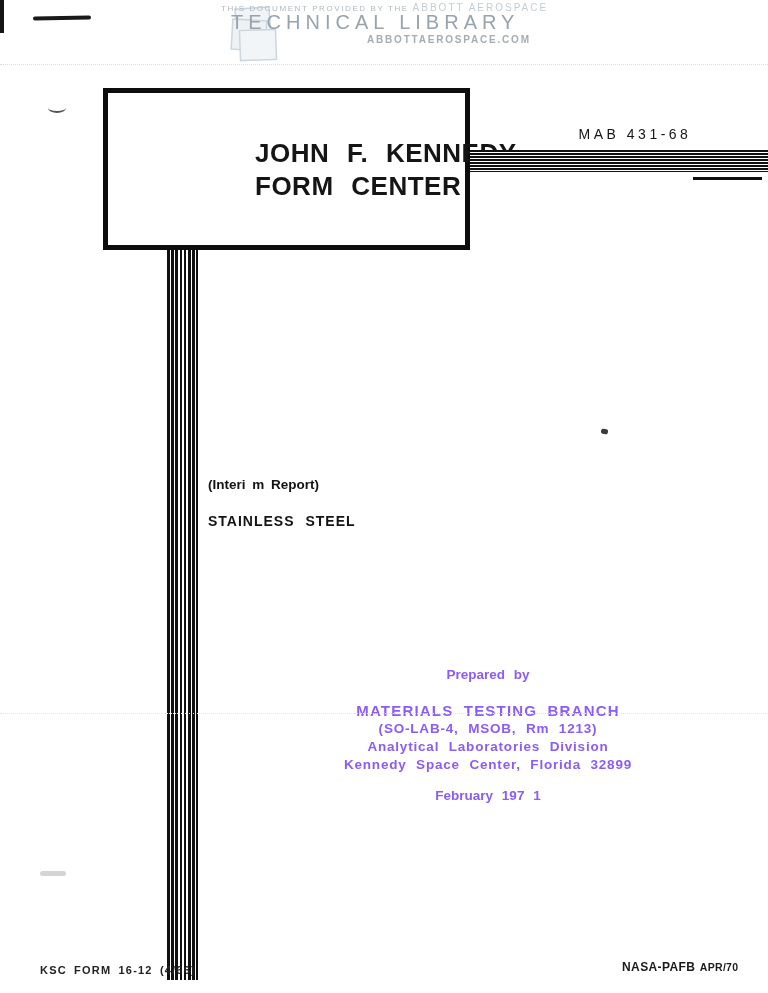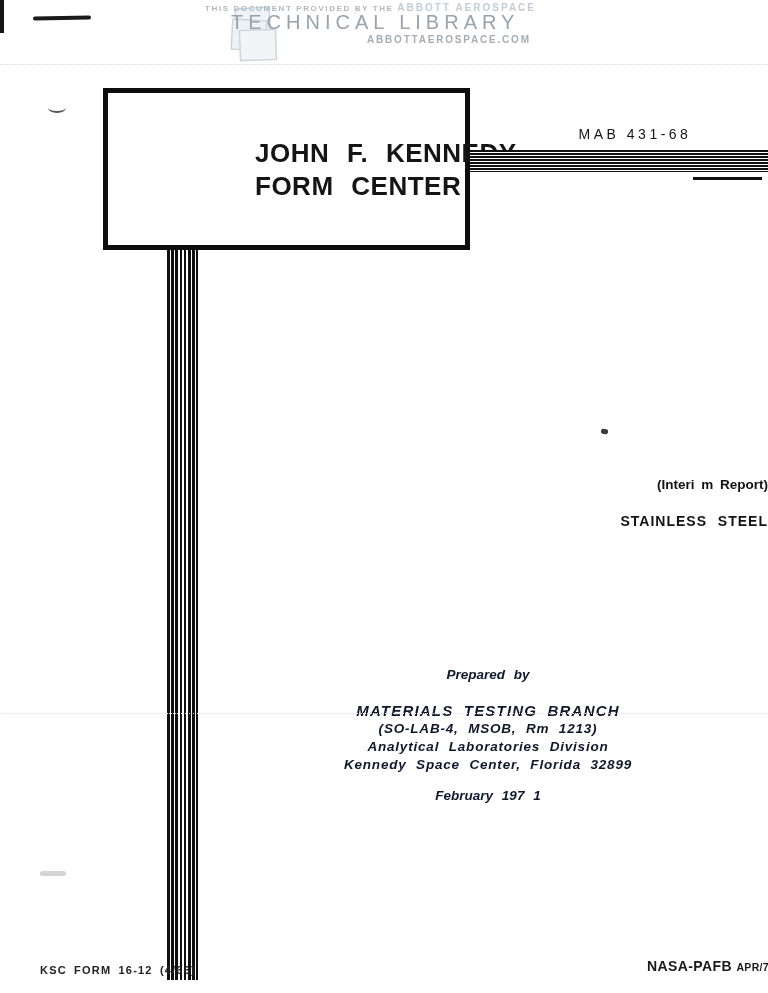--- a/index.html
+++ b/index.html
@@ -6,22 +6,22 @@
   body{
     width:768px;height:993px;
     background:#ffffff;
     position:relative;
     overflow:hidden;
     font-family:"Liberation Sans",sans-serif;
     color:#111;
   }
   
   .wm-provider{
-    position:absolute;top:2px;left:205px;width:360px;
-    font-size:8px;font-weight:bold;letter-spacing:1.6px;
+    position:absolute;top:2px;left:221px;width:360px;
+    font-size:8px;font-weight:normal;letter-spacing:1.6px;
     color:#aeb9c2;white-space:nowrap;
   }
   .wm-provider .wm-brand{font-size:10px;color:#c3cdd5;letter-spacing:2px;}
   .wm-title{
     position:absolute;top:11px;left:231px;width:290px;
     font-size:20px;font-weight:500;letter-spacing:5px;
     color:#99a3ac;white-space:nowrap;
   }
   .wm-site{
     position:absolute;top:34px;left:367px;
@@ -57,42 +57,42 @@
     background:#101010;
   }
   .v-stripes{
     position:absolute;left:167px;top:250px;width:29px;height:730px;
     background:repeating-linear-gradient(to right,#101010 0 2.55px,#ffffff 2.55px 4.2px);
     border-right:2px solid #101010;
   }
   
   .title-block{
     position:absolute;left:208px;top:477px;width:560px;
-    text-align:right;color:#131313;
+    text-align:left;color:#131313;
   }
   .report-type{font-size:13.5px;font-weight:bold;line-height:15px;margin-bottom:22px;word-spacing:3px;}
   .title-line{font-size:14px;font-weight:bold;line-height:15px;margin-bottom:22px;letter-spacing:1px;word-spacing:6px;}
   .prepared-block{
     position:absolute;left:208px;top:667px;width:560px;
-    text-align:center;color:#0f172a;font-style:italic;
+    text-align:center;color:#8b5cf6;
   }
   .prepared-by{font-size:13.5px;font-weight:bold;line-height:15px;margin-bottom:20px;word-spacing:5px;}
   .org-line{font-size:13.5px;font-weight:bold;line-height:18px;letter-spacing:0.8px;word-spacing:5px;}
   .org-line.big{font-size:15px;letter-spacing:1.2px;}
   .date-line{font-size:13.5px;font-weight:bold;line-height:15px;margin-top:14px;word-spacing:5px;}
   
   .form-number{
     position:absolute;left:40px;top:924px;
     font-size:11px;font-weight:bold;letter-spacing:1.2px;word-spacing:3px;
     color:#222;white-space:nowrap;margin-top:40px;
   }
   .print-code{
     position:absolute;left:622px;top:957px;white-space:nowrap;color:#1a1a1a;
   }
-  .print-code .agency{font-size:14px;font-weight:bold;letter-spacing:0.4px;margin-left:25px;}
+  .print-code .agency{font-size:12px;font-weight:bold;letter-spacing:0.4px;}
   .print-code .date{font-size:10.5px;font-weight:bold;letter-spacing:0.3px;}
   
   .art{position:absolute;}
   .art-corner{left:0;top:0;width:4px;height:33px;background:#151515;}
   .art-smudge-top{left:33px;top:16px;width:58px;height:4px;background:#1a1a1a;border-radius:2px;transform:rotate(-1deg);}
   .art-tick-left{left:48px;top:103px;width:18px;height:8px;border-bottom:2px solid #555;border-radius:0 0 60% 60%;}
   .art-smudge-low{left:40px;top:871px;width:26px;height:5px;background:#c9c9c9;border-radius:3px;opacity:0.8;}
   .art-speck{left:601px;top:429px;width:7px;height:5px;background:#3a3a3a;border-radius:2px;transform:rotate(12deg);}
   .art-dotline-1{left:0;right:0;top:64px;border-top:1px dotted #d9dde0;}
   .art-dotline-2{left:0;right:0;top:713px;border-top:1px dotted #e4e4e4;}

